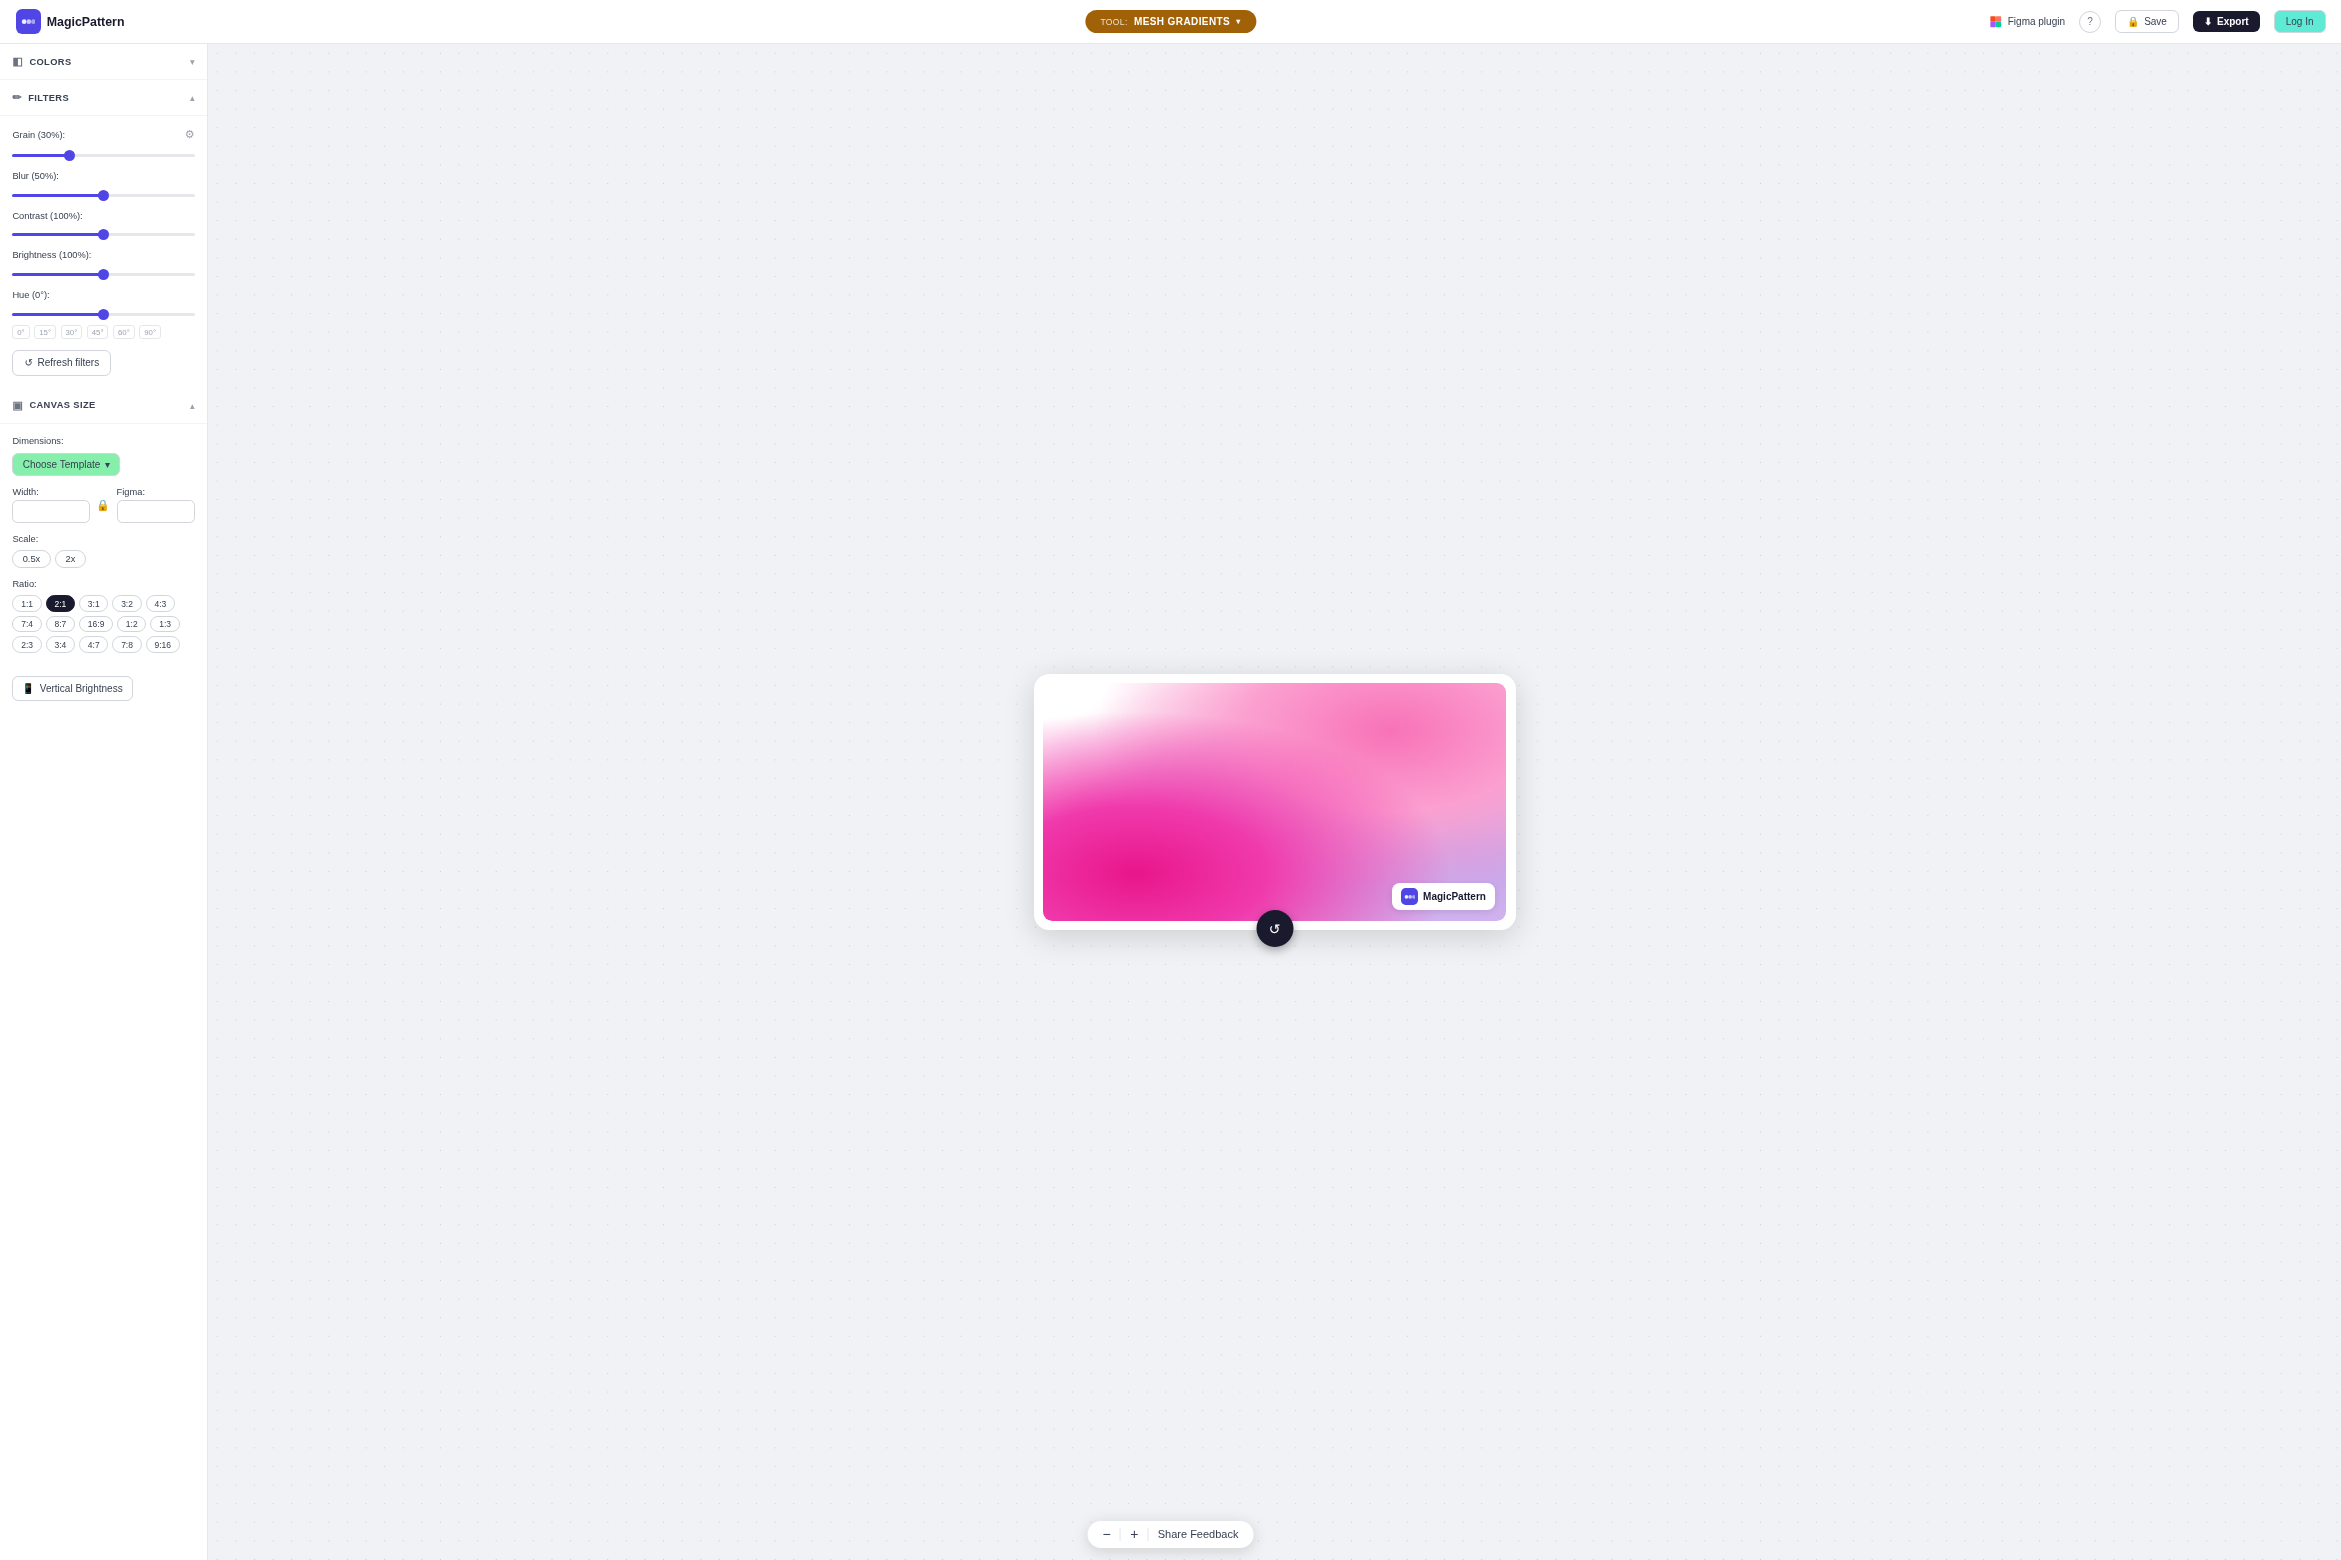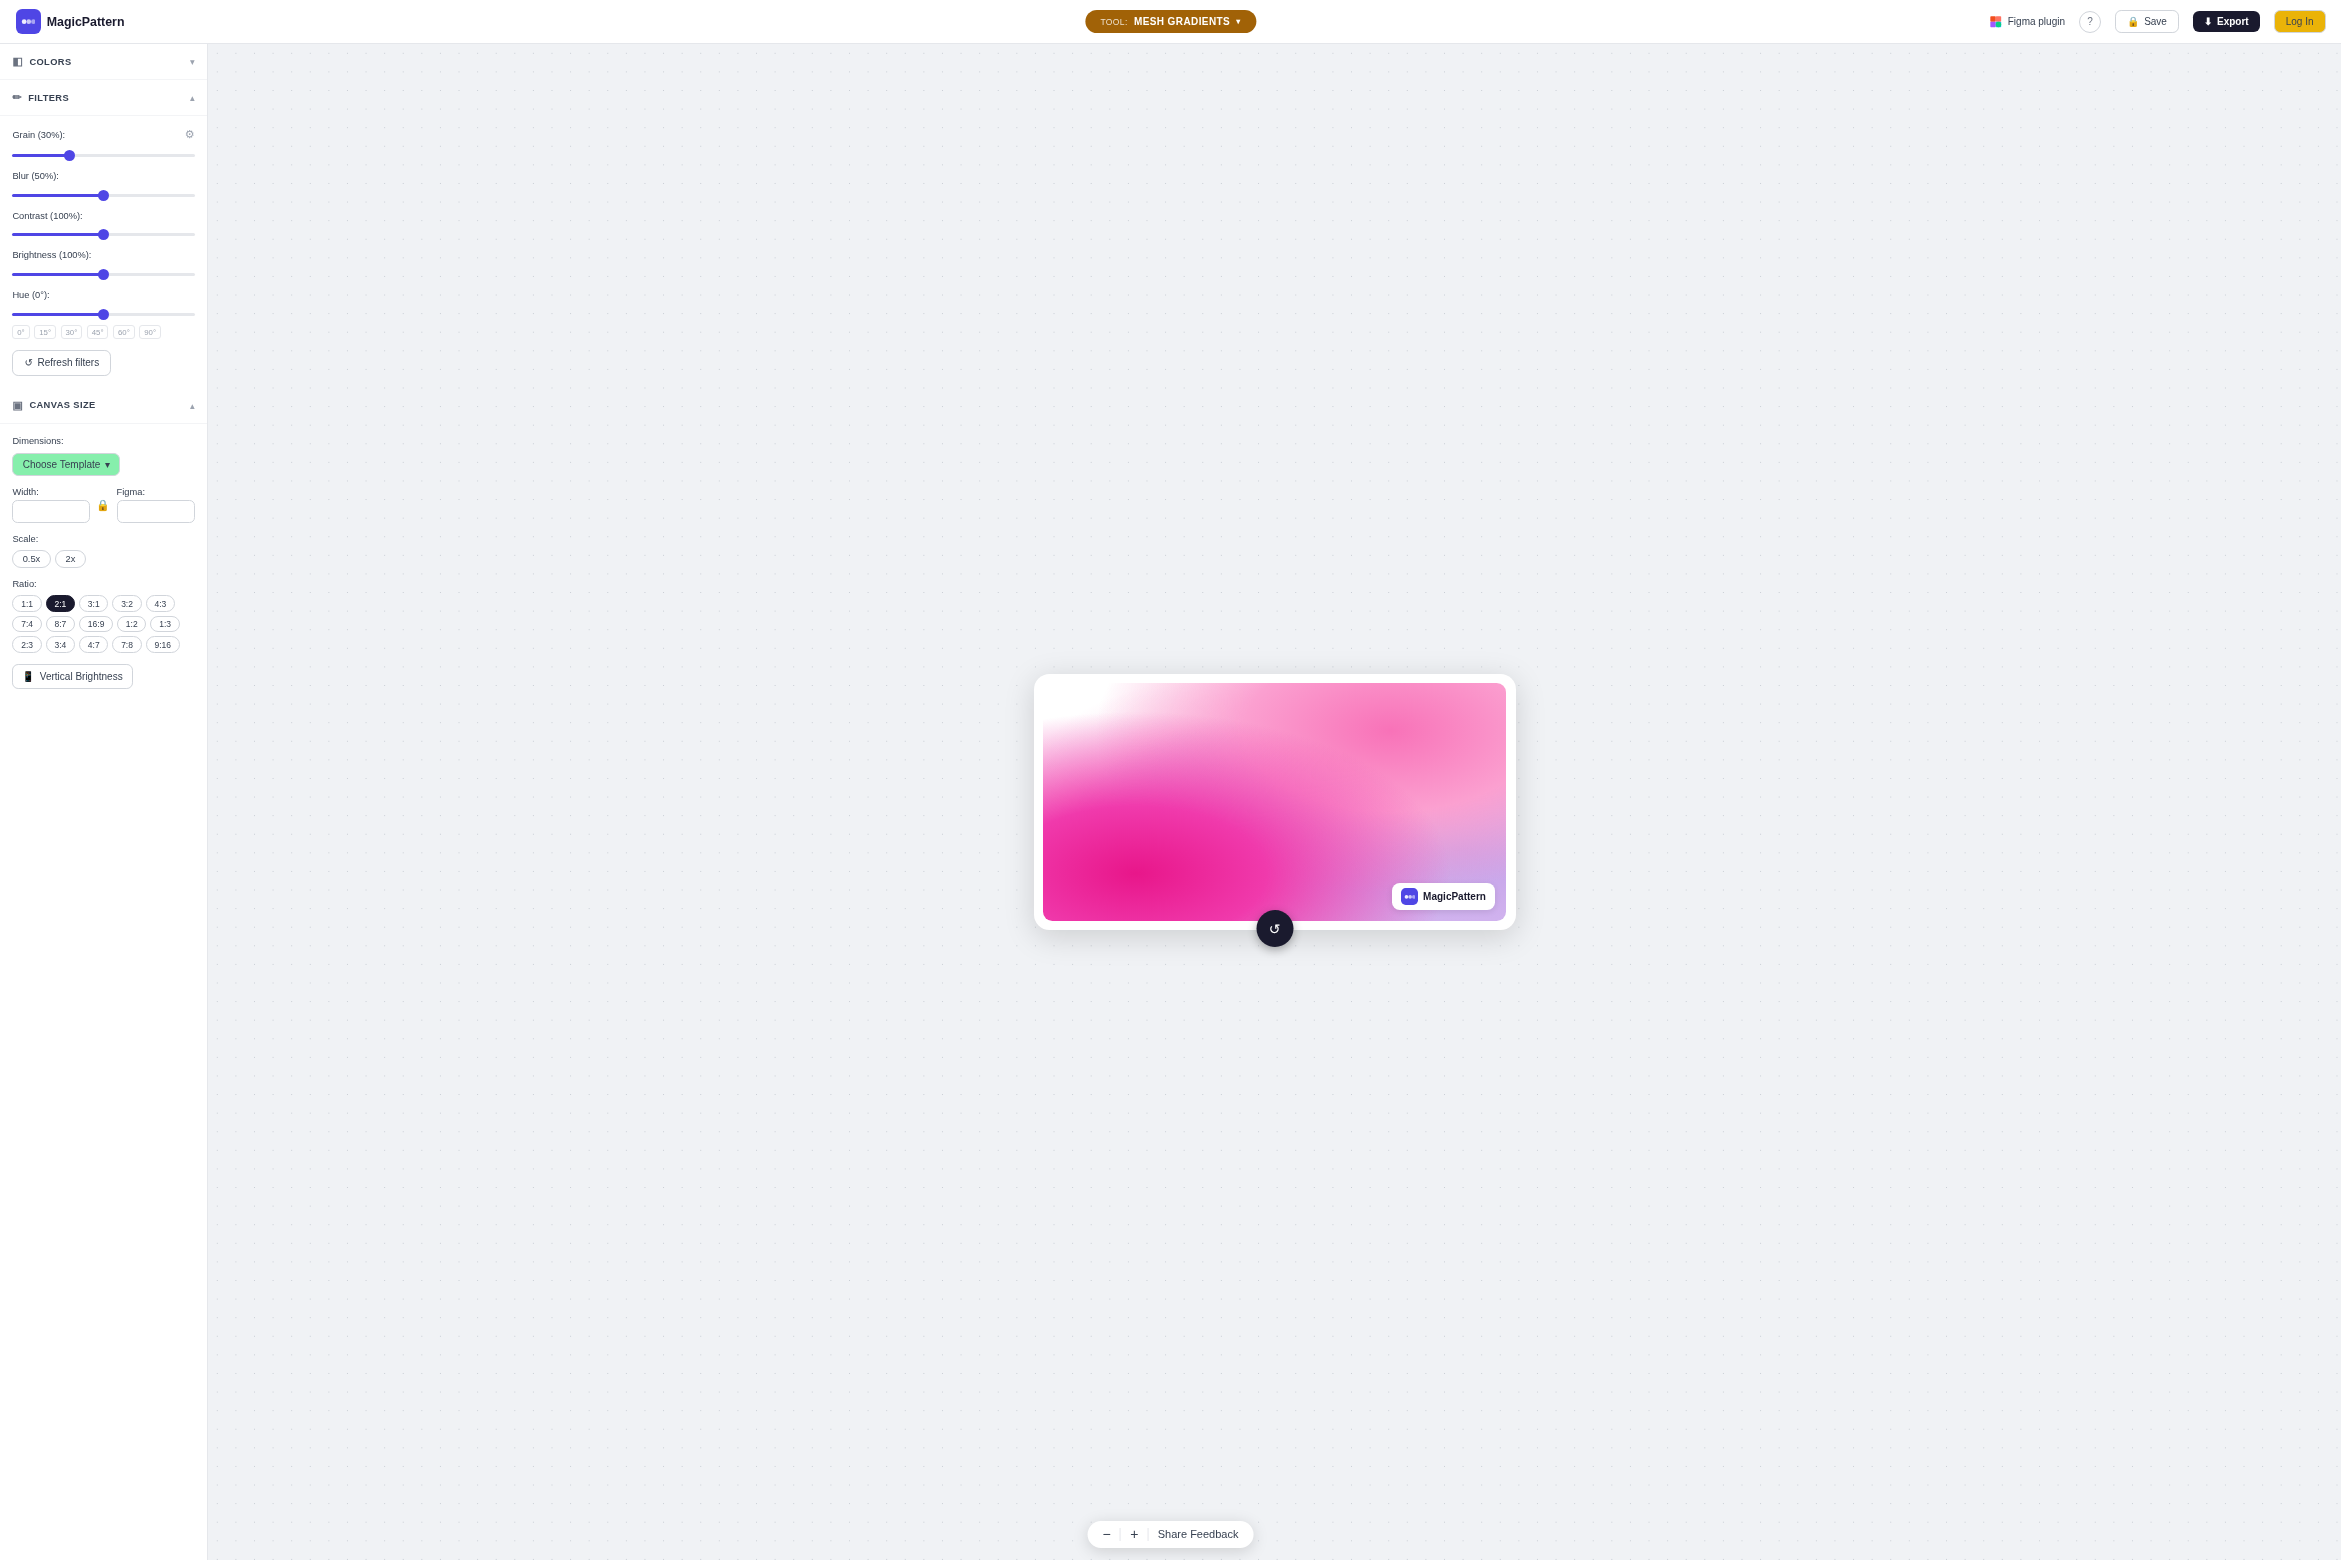--- a/index.html
+++ b/index.html
@@ -109,21 +109,21 @@
       color: white;
       border: none;
       border-radius: 6.2px;
       padding: 4.7px 11px;
       font-size: 10px;
       font-weight: 600;
       cursor: pointer;
     }
     .login-btn {
       border: 0.8px solid #d1d5db;
-      background: #eab308;
+      background: #5eead4;
       border-radius: 6.2px;
       padding: 4.7px 11px;
       font-size: 10px;
       font-weight: 500;
       cursor: pointer;
       color: #374151;
     }
 
     
     .main {
@@ -279,21 +279,21 @@
       padding: 3.1px 9.3px;
       font-size: 9.3px;
       cursor: pointer;
       color: #374151;
     }
 
     .ratio-btns {
       display: flex;
       flex-wrap: wrap;
       gap: 3.9px;
-      margin-bottom: 11px;
+      margin-bottom: 23px;
     }
     .ratio-btn {
       border: 0.8px solid #d1d5db;
       background: white;
       border-radius: 15.5px;
       padding: 2.3px 7.8px;
       font-size: 8.5px;
       cursor: pointer;
       color: #374151;
     }

